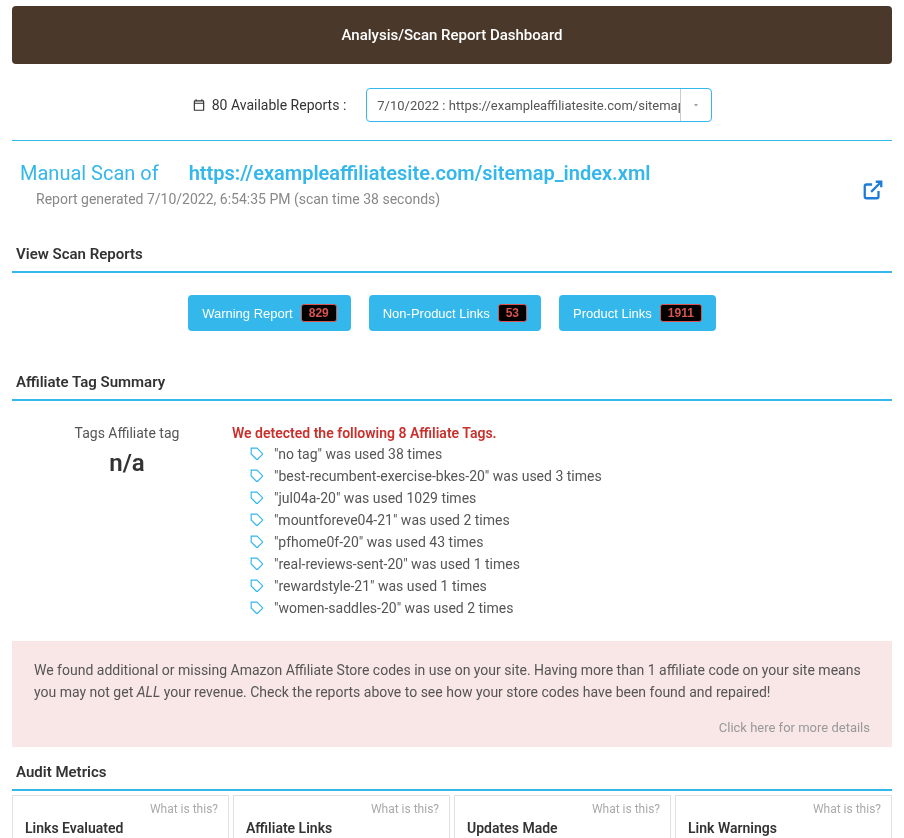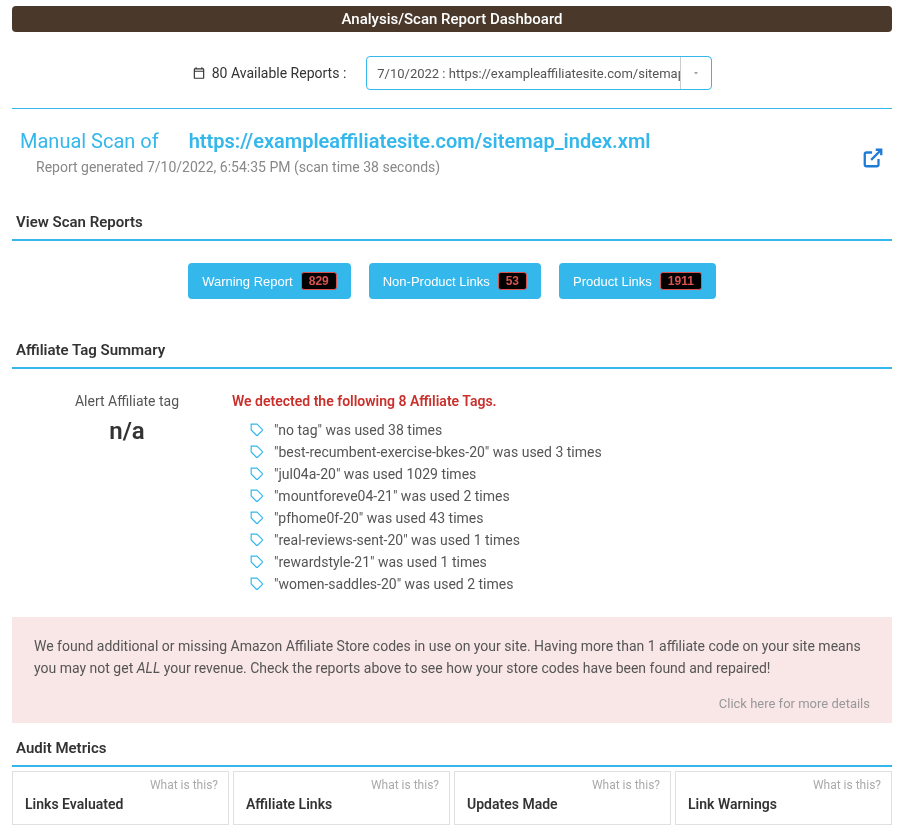--- a/index.html
+++ b/index.html
@@ -1,39 +1,39 @@
 <!DOCTYPE html>
 <html><head>
 <meta charset="utf-8">
 <style>
 * { box-sizing: border-box; margin: 0; padding: 0; }
 body { font-family: -apple-system, BlinkMacSystemFont, "Segoe UI", Roboto, Arial, sans-serif; background: #fff; color: #333; font-size: 14px; }
 .container { width: 904px; margin: 0 auto; padding: 0 12px; }
-.header-bar { background: #4a392b; color: #fff; text-align: center; padding: 4px 0; font-size: 15px; font-weight: 500; border-radius: 4px; margin-top: 6px; }
+.header-bar { background: #4a392b; color: #fff; text-align: center; padding: 20px 0; font-size: 15px; font-weight: 500; border-radius: 4px; margin-top: 6px; }
 .reports-row { display: flex; align-items: center; justify-content: center; gap: 20px; padding: 24px 0 18px; border-bottom: 1px solid #34b7eb; }
 .reports-label { font-size: 14px; color: #333; display: flex; align-items: center; gap: 6px; }
 .calendar-icon { width: 14px; height: 14px; display: inline-block; }
 .select-box { border: 1px solid #34b7eb; border-radius: 4px; display: flex; align-items: stretch; width: 346px; height: 34px; }
 .select-value { flex: 1; padding: 0 10px; font-size: 13px; color: #555; display: flex; align-items: center; border-right: 1px solid #ccc; overflow: hidden; white-space: nowrap; }
 .select-arrow { width: 30px; display: flex; align-items: center; justify-content: center; color: #888; }
 .scan-title-row { padding: 20px 8px 4px; display: flex; justify-content: space-between; align-items: flex-start; }
 .scan-title { font-size: 20px; color: #34b7eb; font-weight: 400; }
 .scan-title .url { font-weight: 600; padding-left: 25px; }
 .scan-subtitle { color: #888; font-size: 14px; padding: 6px 16px 18px; }
 .share-icon { color: #1e7bd6; cursor: pointer; margin-top: 18px; }
 .section-header { font-weight: 600; font-size: 15px; color: #333; padding: 8px 4px; border-bottom: 2px solid #34b7eb; margin-top: 8px; }
 .pill-row { display: flex; justify-content: center; gap: 18px; padding: 22px 0 26px; }
 .pill-btn { background: #34b7eb; color: #fff; border: none; border-radius: 4px; padding: 9px 14px; font-size: 13px; font-weight: 500; display: flex; align-items: center; gap: 8px; cursor: pointer; }
 .pill-badge { background: #000000; color: #d9534f; border-radius: 3px; padding: 1px 7px; font-size: 12px; font-weight: 600; border: 1px solid #d9534f; }
 .tag-summary-body { display: flex; padding: 24px 10px 22px; border-bottom: none; }
 .tag-left { width: 210px; text-align: center; }
 .tag-left-label { font-size: 14px; color: #555; margin-bottom: 8px; }
 .tag-left-value { font-size: 24px; font-weight: 600; }
 .tag-right { flex: 1; }
-.tag-detected { color: #c9302c; font-weight: 600; font-size: 14px; margin-bottom: 10px; }
+.tag-detected { color: #c9302c; font-weight: 600; font-size: 14px; margin-bottom: 2px; }
 .tag-list { list-style: none; padding-left: 18px; }
 .tag-list li { display: flex; align-items: center; gap: 10px; padding: 3px 0; font-size: 14px; color: #555; }
 .tag-icon-svg { color: #34b7eb; flex-shrink: 0; }
 .alert-box { background: #f9e6e6; padding: 18px 22px 8px 22px; display: flex; gap: 26px; margin-top: 0; }
 .alert-left { width: 80px; text-align: center; }
 .alert-triangle { color: #d9534f; }
 .alert-label { color: #d9534f; font-weight: 600; font-size: 15px; margin-top: 4px; }
 .alert-text { flex: 1; color: #555; line-height: 1.6; font-size: 14px; }
 .alert-text em { }
 .alert-details { text-align: right; color: #999; font-size: 13px; margin-top: 14px; padding-right: 0; }
@@ -96,21 +96,21 @@
     </button>
     <button class="pill-btn">
       <span>Product Links</span>
       <span class="pill-badge">1911</span>
     </button>
   </div>
 
   <div class="section-header">Affiliate Tag Summary</div>
   <div class="tag-summary-body">
     <div class="tag-left">
-      <div class="tag-left-label">Alert Affiliate tag</div>
+      <div class="tag-left-label">Tags Affiliate tag</div>
       <div class="tag-left-value">n/a</div>
     </div>
     <div class="tag-right">
       <div class="tag-detected">We detected the following 8 Affiliate Tags.</div>
       <ul class="tag-list">
         <li>
             <svg class="tag-icon-svg" width="14" height="14" viewBox="0 0 24 24" fill="none" stroke="currentColor" stroke-width="2">
               <path d="M20.59 13.41l-7.17 7.17a2 2 0 0 1-2.83 0L2 12V2h10l8.59 8.59a2 2 0 0 1 0 2.82z"></path>
               <line x1="7" y1="7" x2="7.01" y2="7"></line>
             </svg>

